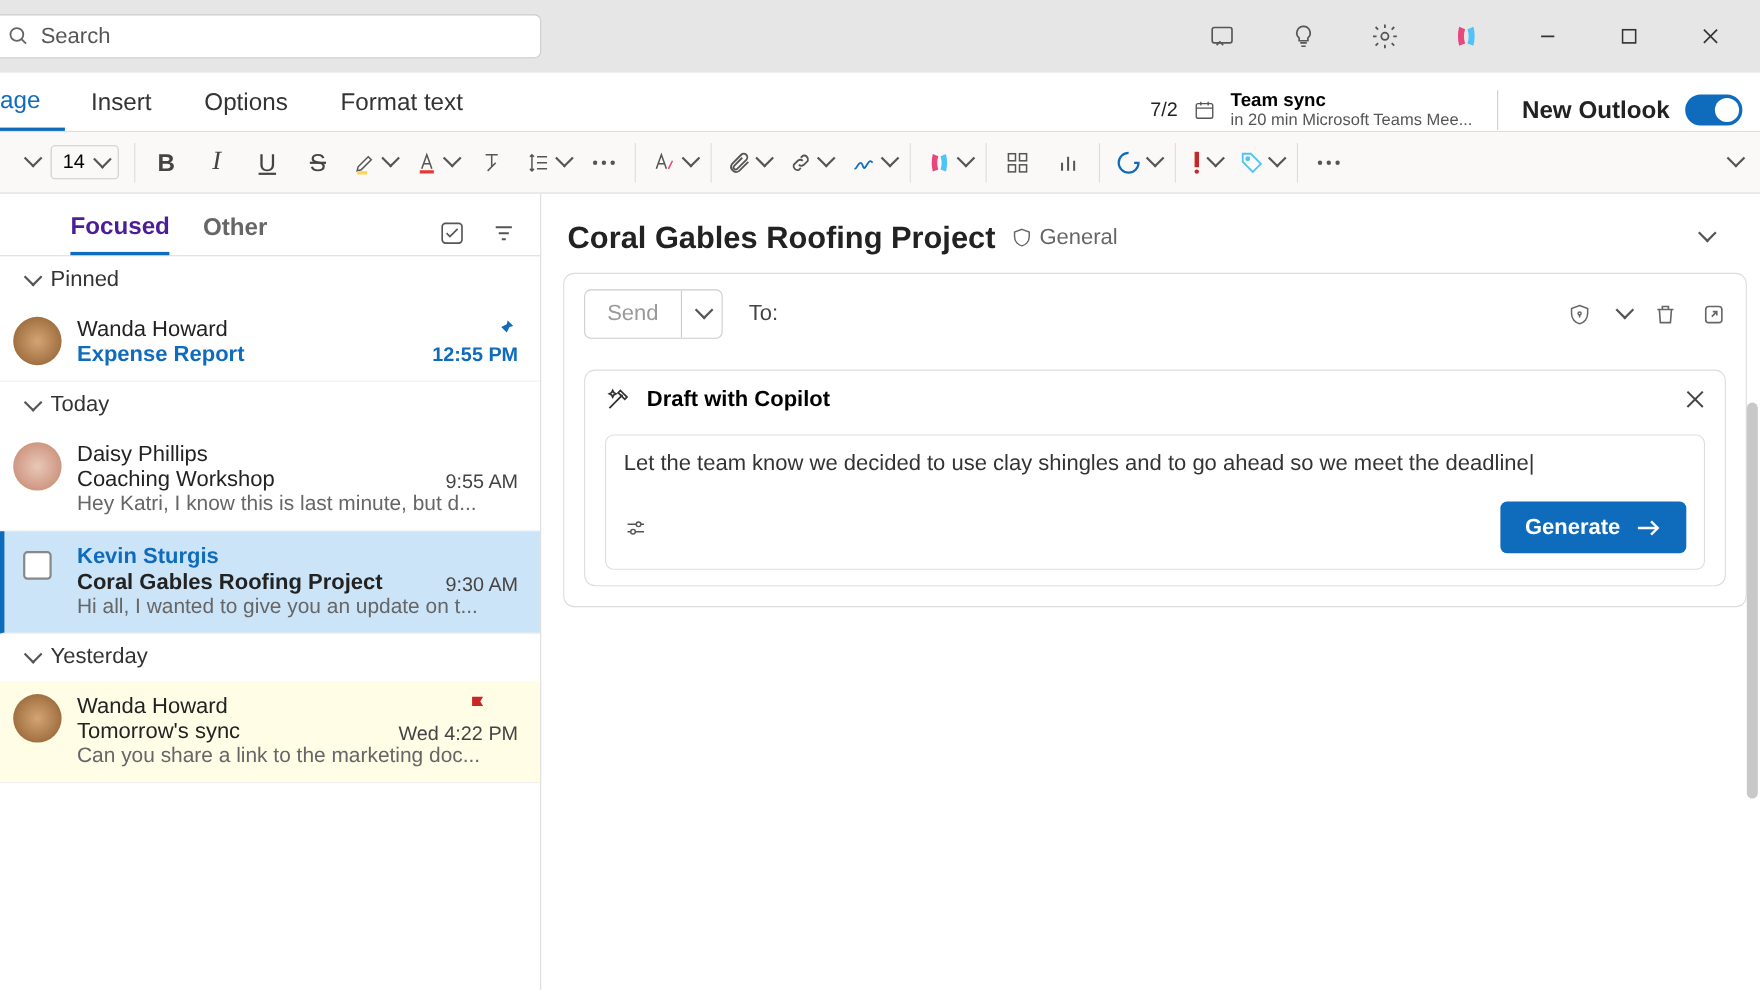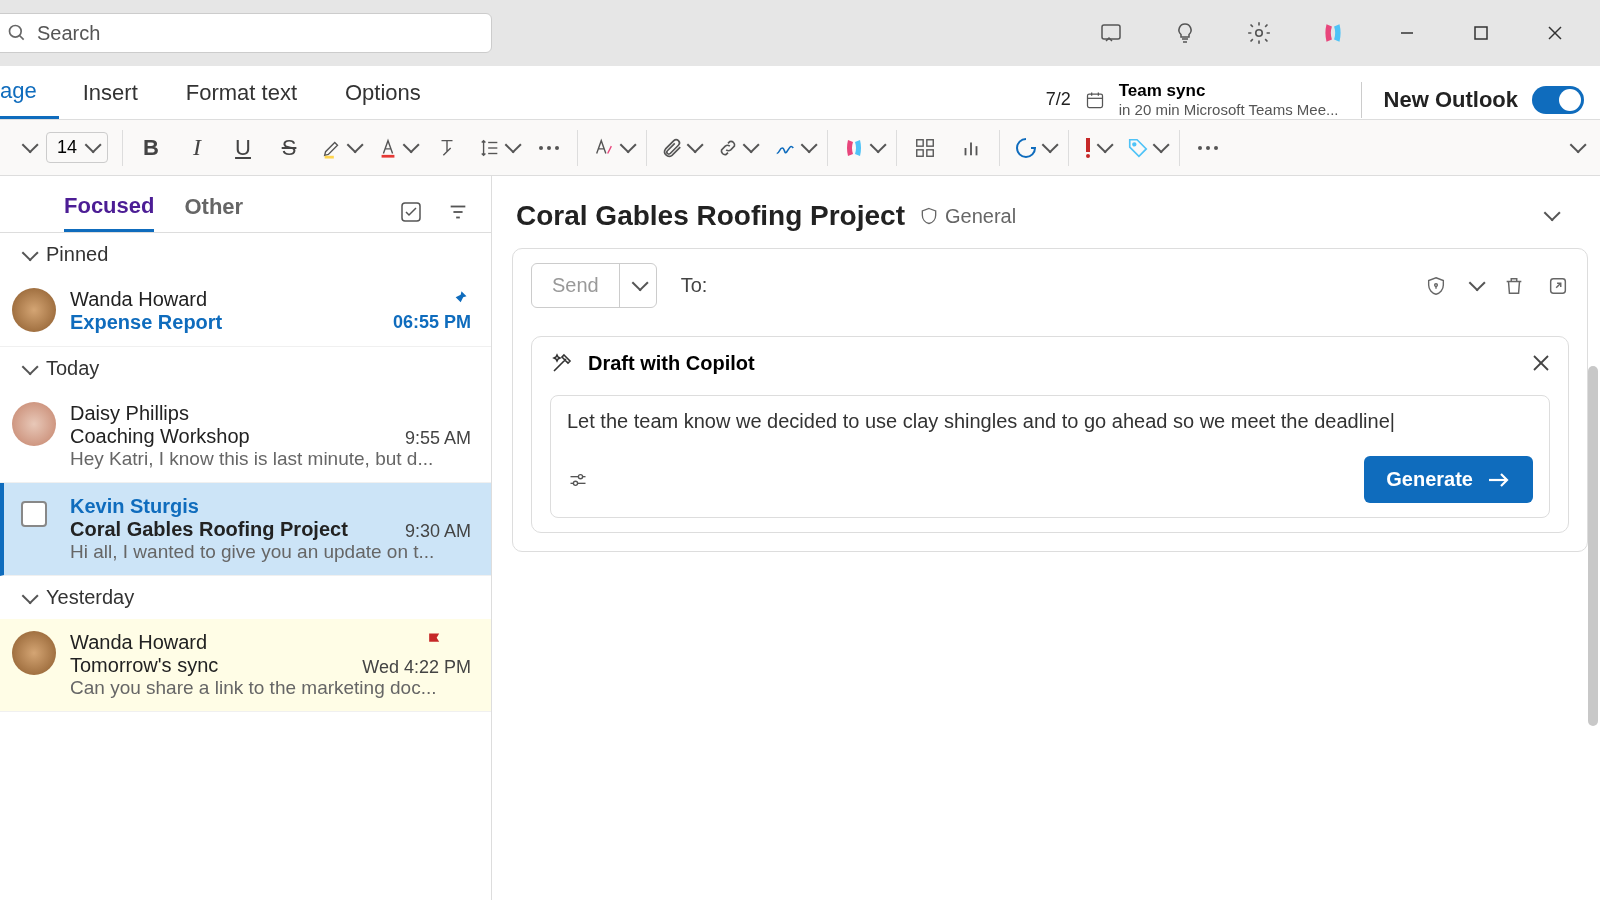--- a/index.html
+++ b/index.html
@@ -133,22 +133,22 @@
           <line x1="14" y1="2" x2="2" y2="14"></line>
         </svg>
       </div>
   </div>
 </div>
 
 <div class="menubar">
   <div class="menu-tabs">
     <div class="menu-tab first">age</div>
     <div class="menu-tab">Insert</div>
+    <div class="menu-tab">Options</div>
     <div class="menu-tab">Format text</div>
-    <div class="menu-tab">Options</div>
   </div>
   <div class="menu-right">
     <span class="menu-pagecount">7/2</span>
     <div class="cal-icon">
         <svg width="20" height="20" viewBox="0 0 24 24" fill="none" stroke="#555" stroke-width="1.5">
           <rect x="3" y="5" width="18" height="16" rx="2"></rect>
           <line x1="3" y1="10" x2="21" y2="10"></line>
           <line x1="8" y1="3" x2="8" y2="7"></line>
           <line x1="16" y1="3" x2="16" y2="7"></line>
         </svg>
@@ -344,21 +344,21 @@
       <div class="avatar wanda"></div>
       <div class="email-content">
         <div class="email-sender">Wanda Howard</div>
         <div class="email-subject blue">Expense Report</div>
       </div>
       <div class="pin-icon">
           <svg width="20" height="20" viewBox="0 0 24 24" fill="#0f6cbd">
             <path d="M14 3l7 7-4 1-3 6-3-3-6 6 6-6-3-3 6-3 1-4z"></path>
           </svg>
         </div>
-      <div class="email-time blue" style="top:36px;">06:55 PM</div>
+      <div class="email-time blue" style="top:36px;">12:55 PM</div>
     </div>
 
     <div class="section-header">
       <span class="chevron-down"></span>
       <span>Today</span>
     </div>
 
     <div class="email-item">
       <div class="avatar daisy"></div>
       <div class="email-content">

